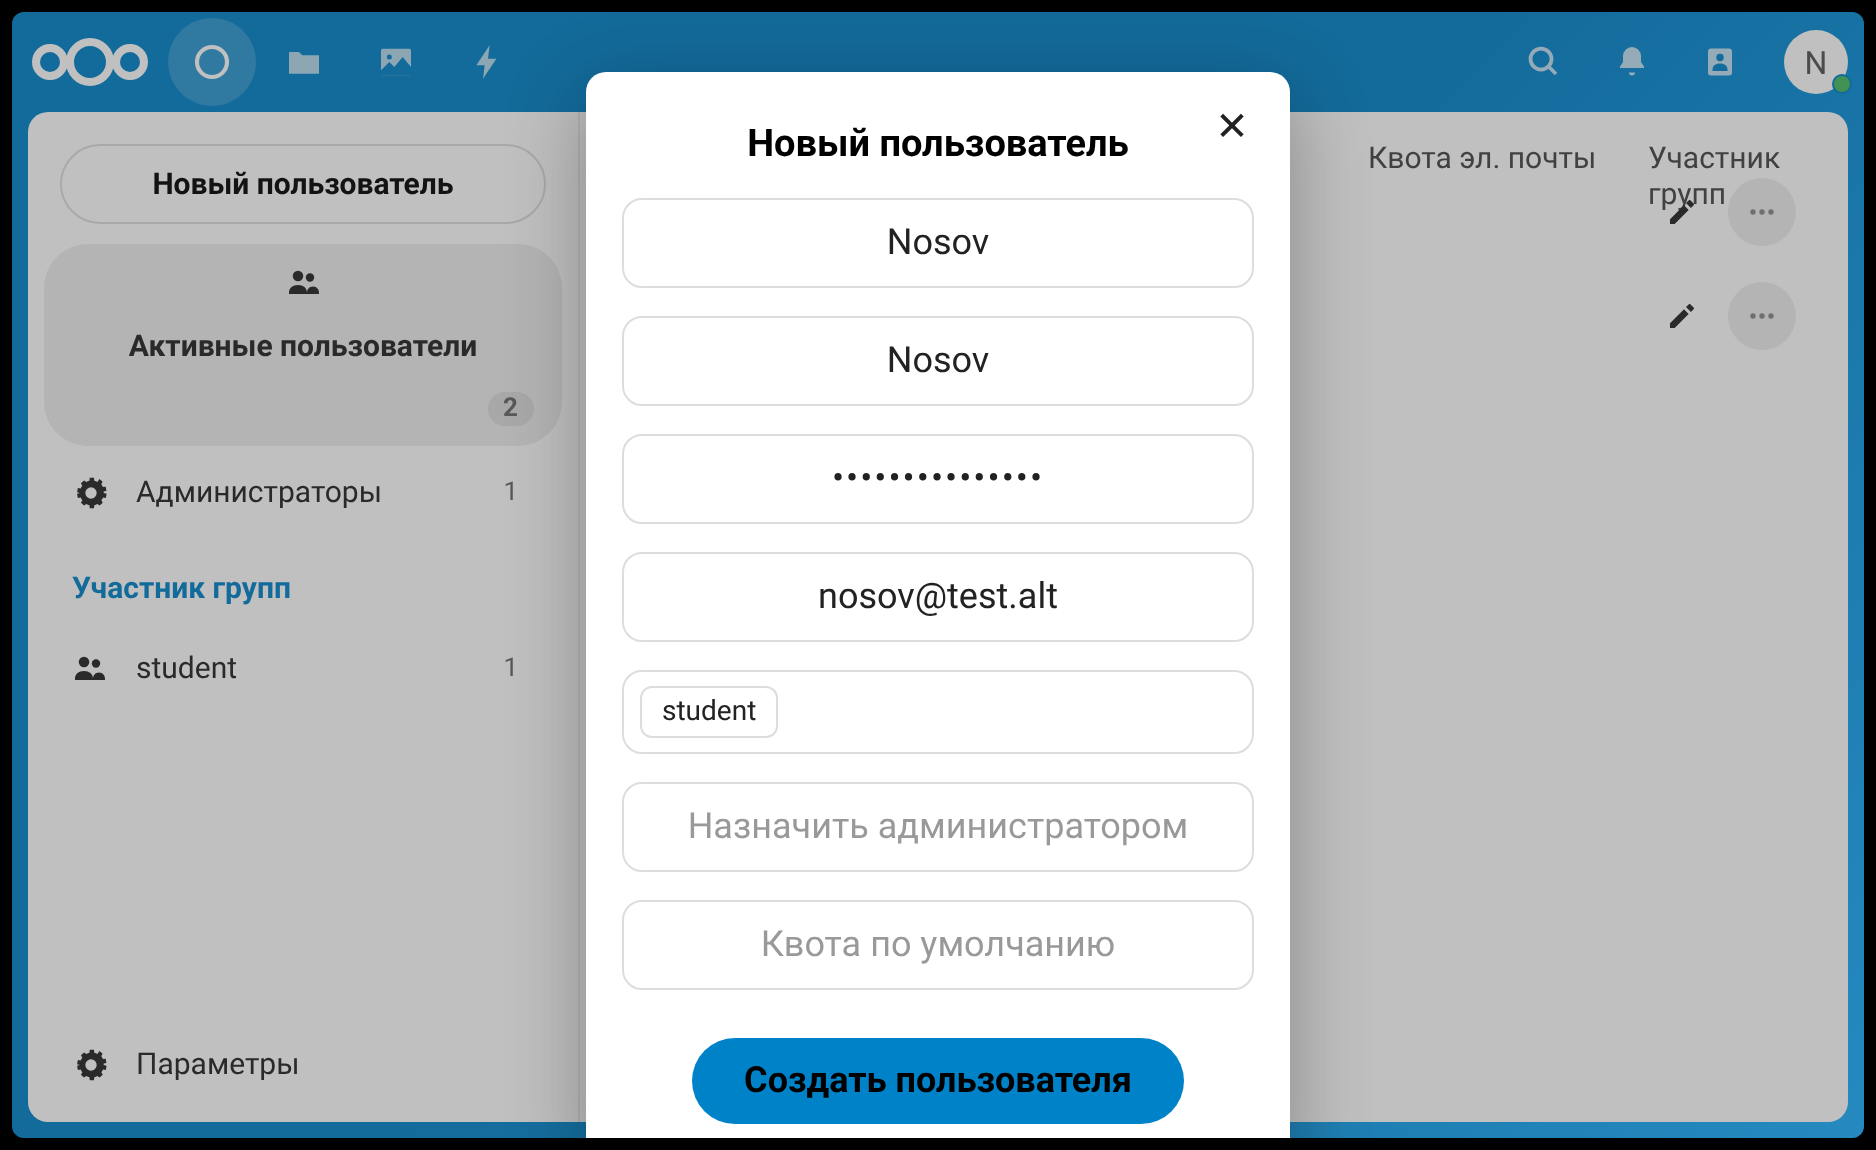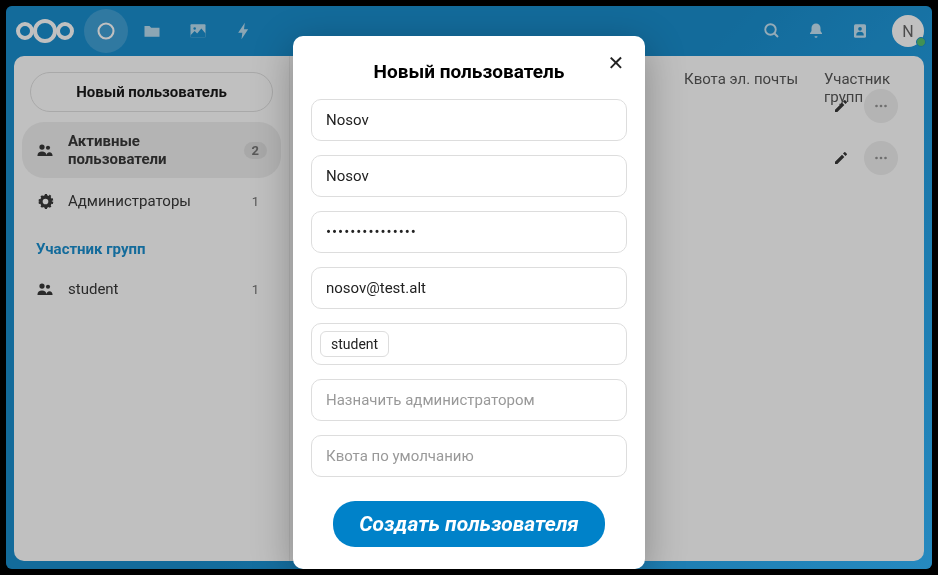--- a/index.html
+++ b/index.html
@@ -13,44 +13,44 @@
 .nav-icon.active { opacity: 1; background: rgba(255,255,255,0.17); }
 .spacer { flex: 1; }
 .right-icons { display: flex; gap: 4px; align-items: center; }
 .right-icon { width: 40px; height: 40px; display: flex; align-items: center; justify-content: center; color: #fff; opacity: 0.75; cursor: pointer; }
 .avatar { width: 32px; height: 32px; border-radius: 50%; background: #fff; display: flex; align-items: center; justify-content: center; color: #555; font-weight: 400; margin-left: 8px; position: relative; }
 .avatar-dot { position: absolute; bottom: 0; right: -2px; width: 10px; height: 10px; border-radius: 50%; background: #46ba61; border: 1px solid #0082c9; }
 .content-wrap { position: absolute; top: 50px; left: 8px; right: 8px; bottom: 8px; background: #fff; border-radius: 10px; display: flex; overflow: hidden; }
 .sidebar { width: 276px; border-right: 1px solid #eee; display: flex; flex-direction: column; padding: 8px; }
 .btn-new-user { margin: 8px; padding: 10px 18px; background: #fff; border: 1px solid #ddd; border-radius: 22px; font-weight: 700; font-size: 15px; cursor: pointer; text-align: center; }
 .sb-item { display: flex; align-items: center; gap: 14px; padding: 10px 14px; border-radius: 22px; font-size: 15px; color: #222; cursor: pointer; margin: 2px 0; }
-.sb-item.active { background: #ededed; font-weight: 700; }
+.sb-item.active { background: #ededed; font-weight: 700; flex-direction: column; }
 .sb-item .count { margin-left: auto; font-size: 13px; color: #666; background: #ededed; border-radius: 10px; padding: 1px 8px; }
 .sb-item.active .count { background: #dcdcdc; }
 .sb-icon { width: 18px; height: 18px; display: flex; align-items: center; justify-content: center; color: #333; }
 .sb-heading { color: #0082c9; font-weight: 700; font-size: 15px; padding: 18px 14px 10px 14px; }
 .sb-bottom { margin-top: auto; }
 .main { flex: 1; padding: 0; overflow: hidden; }
 .table-head { display: flex; padding: 14px 12px 10px 60px; color: #444; font-size: 15px; }
 .th-email { position: absolute; left: 670px; }
 .th-groups { position: absolute; left: 810px; }
 .table-row { display: flex; align-items: center; padding: 10px 12px; }
 .row-actions { position: absolute; right: 26px; display: flex; gap: 6px; align-items: center; }
 .email-cell { position: absolute; left: 652px; color: #222; font-size: 14px; }
 .icon-btn { width: 34px; height: 34px; display: flex; align-items: center; justify-content: center; border-radius: 50%; cursor: pointer; }
 .icon-btn.more { background: #ededed; }
 .overlay { position: absolute; inset: 0; background: rgba(60,60,60,0.32); display: flex; align-items: flex-start; justify-content: center; padding-top: 30px; }
 .modal { width: 352px; background: #fff; border-radius: 10px; padding: 18px 18px 22px; position: relative; box-shadow: 0 10px 40px rgba(0,0,0,0.3); }
 .modal-title { text-align: center; font-weight: 700; font-size: 19px; padding: 6px 0 16px; }
 .modal-close { position: absolute; top: 14px; right: 16px; width: 26px; height: 26px; display: flex; align-items: center; justify-content: center; cursor: pointer; font-size: 20px; color: #222; }
-.m-input { width: 100%; padding: 11px 14px; border: 1px solid #ddd; border-radius: 10px; font-size: 15px; margin-bottom: 14px; color: #222; }
+.m-input { width: 100%; padding: 11px 14px; border: 1px solid #ddd; border-radius: 10px; font-size: 18px; margin-bottom: 14px; color: #222; text-align: center; }
 .m-input::placeholder { color: #999; }
 .m-tag-wrap { width: 100%; padding: 7px 8px; border: 1px solid #ddd; border-radius: 10px; margin-bottom: 14px; }
 .m-tag { display: inline-block; padding: 4px 10px; border: 1px solid #ddd; border-radius: 6px; font-size: 14px; color: #222; }
-.m-btn { display: block; margin: 10px auto 0; padding: 11px 26px; background: #0082c9; color: #ffffff; border: none; border-radius: 22px; font-weight: 700; font-size: 21px; cursor: pointer; font-style: italic; }
+.m-btn { display: block; margin: 10px auto 0; padding: 11px 26px; background: #0082c9; color: #000000; border: none; border-radius: 22px; font-weight: 700; font-size: 18px; cursor: pointer; }
 </style>
 </head>
 <body>
 
 <div class="app">
   <div class="topbar">
     <div class="logo">
       <svg viewBox="0 0 62 30">
           <g fill="none" stroke="#fff" stroke-width="4">
             <circle cx="11" cy="15" r="7"></circle>
@@ -138,20 +138,30 @@
         <span class="sb-icon">
             <svg width="18" height="18" viewBox="0 0 24 24" fill="#222">
               <circle cx="8" cy="8" r="3.5"></circle>
               <circle cx="16" cy="9" r="2.8"></circle>
               <path d="M2 19c0-3 2.5-5 6-5s6 2 6 5v1H2zM14 19c0-2 1.5-4 4-4s4 2 4 4v1h-8z"></path>
             </svg>
           </span>
         <span>student</span>
         <span class="count" style="background:transparent">1</span>
       </div>
+      <div class="sb-bottom">
+        <div class="sb-item">
+          <span class="sb-icon">
+              <svg width="17" height="17" viewBox="0 0 24 24" fill="#222">
+                <path d="M12 8a4 4 0 100 8 4 4 0 000-8zm9 4l2 .5-.5 3-2-.3a9 9 0 01-1.2 2l1 1.7-2.2 2-1.6-1.2a9 9 0 01-2.2 1l-.2 2h-3l-.2-2a9 9 0 01-2.2-1l-1.6 1.2-2.2-2 1-1.7a9 9 0 01-1.2-2l-2 .3-.5-3 2-.5V12l-2-.5.5-3 2 .3a9 9 0 011.2-2l-1-1.7 2.2-2 1.6 1.2a9 9 0 012.2-1l.2-2h3l.2 2a9 9 0 012.2 1L18 2.1l2.2 2-1 1.7a9 9 0 011.2 2l2-.3.5 3-2 .5z"></path>
+              </svg>
+            </span>
+          <span>Параметры</span>
+        </div>
+      </div>
     </div>
 
     <div class="main">
       <div class="table-head">
         <span class="th-email">Квота эл. почты</span>
         <span class="th-groups">Участник групп</span>
       </div>
       <div class="table-row" style="position:relative;height:52px">
         <span class="email-cell"></span>
 

